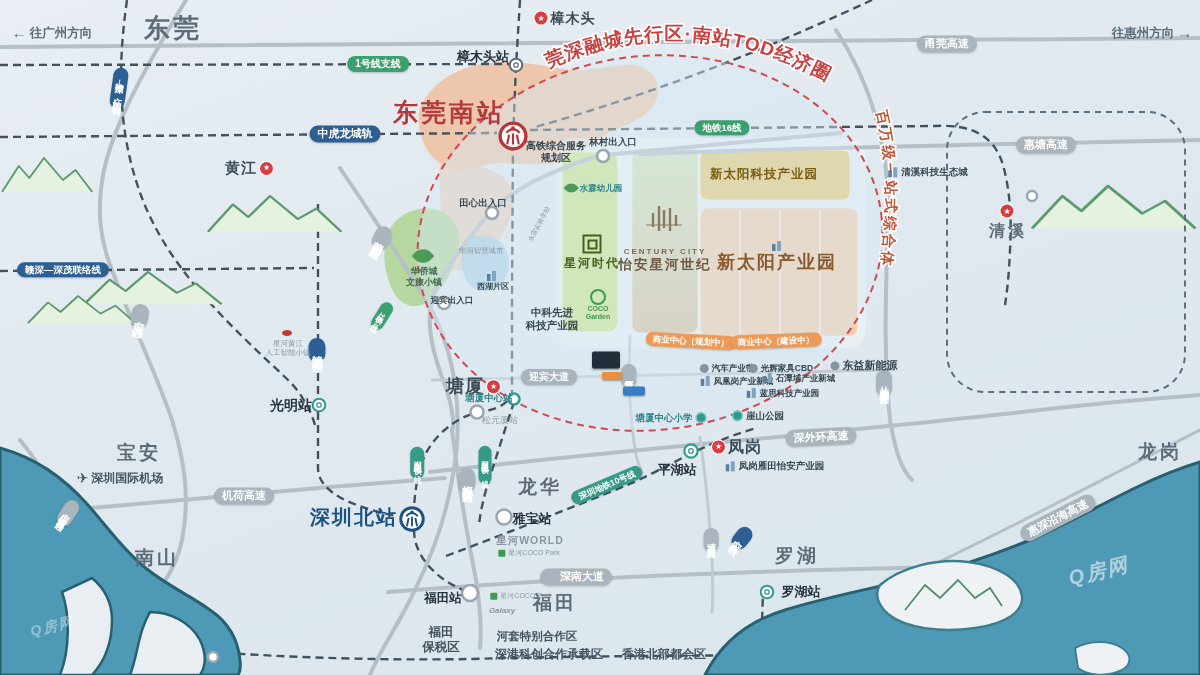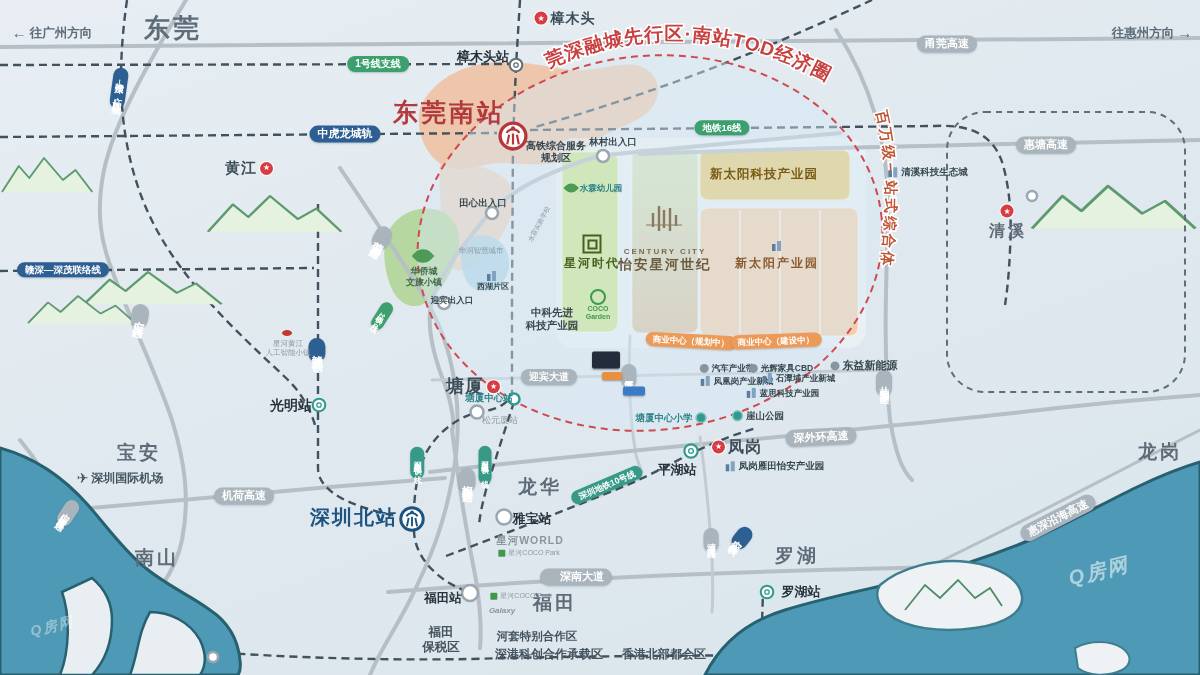--- a/index.html
+++ b/index.html
@@ -494,21 +494,21 @@
       </div>
       <div class="lbl t-poi tone-navy2" style="left: 664px; top: 654px; font-size: 12px; transform: translate(-50%, -50%);">
         <span class="tx">香港北部都会区</span>
       </div>
       <div class="lbl t-poi tone-gold" style="left: 764px; top: 174px; font-size: 12.5px; transform: translate(-50%, -50%);">
         <span class="tx">新太阳科技产业园</span>
       </div>
       <div class="lbl t-icon" style="left: 777px; top: 246px; transform: translate(-50%, -50%);">
         <span class="ic-bldg"></span>
       </div>
-      <div class="lbl t-poi tone-brown" style="left: 777px; top: 263px; font-size: 12px; transform: translate(-50%, -50%);">
+      <div class="lbl t-poi tone-brown" style="left: 777px; top: 263px; font-size: 18px; transform: translate(-50%, -50%);">
         <span class="tx">新太阳产业园</span>
       </div>
       <div class="lbl t-icon" style="left: 592px; top: 244px; transform: translate(-50%, -50%);">
         <span class="ic-sqlogo"></span>
       </div>
       <div class="lbl t-poi tone-leafdark" style="left: 592px; top: 263px; font-size: 12px; transform: translate(-50%, -50%);">
         <span class="tx">星河时代</span>
       </div>
       <div class="lbl t-icon" style="left: 664px; top: 218px; transform: translate(-50%, -50%);">
         <svg width="40" height="34" viewBox="0 0 40 34">

